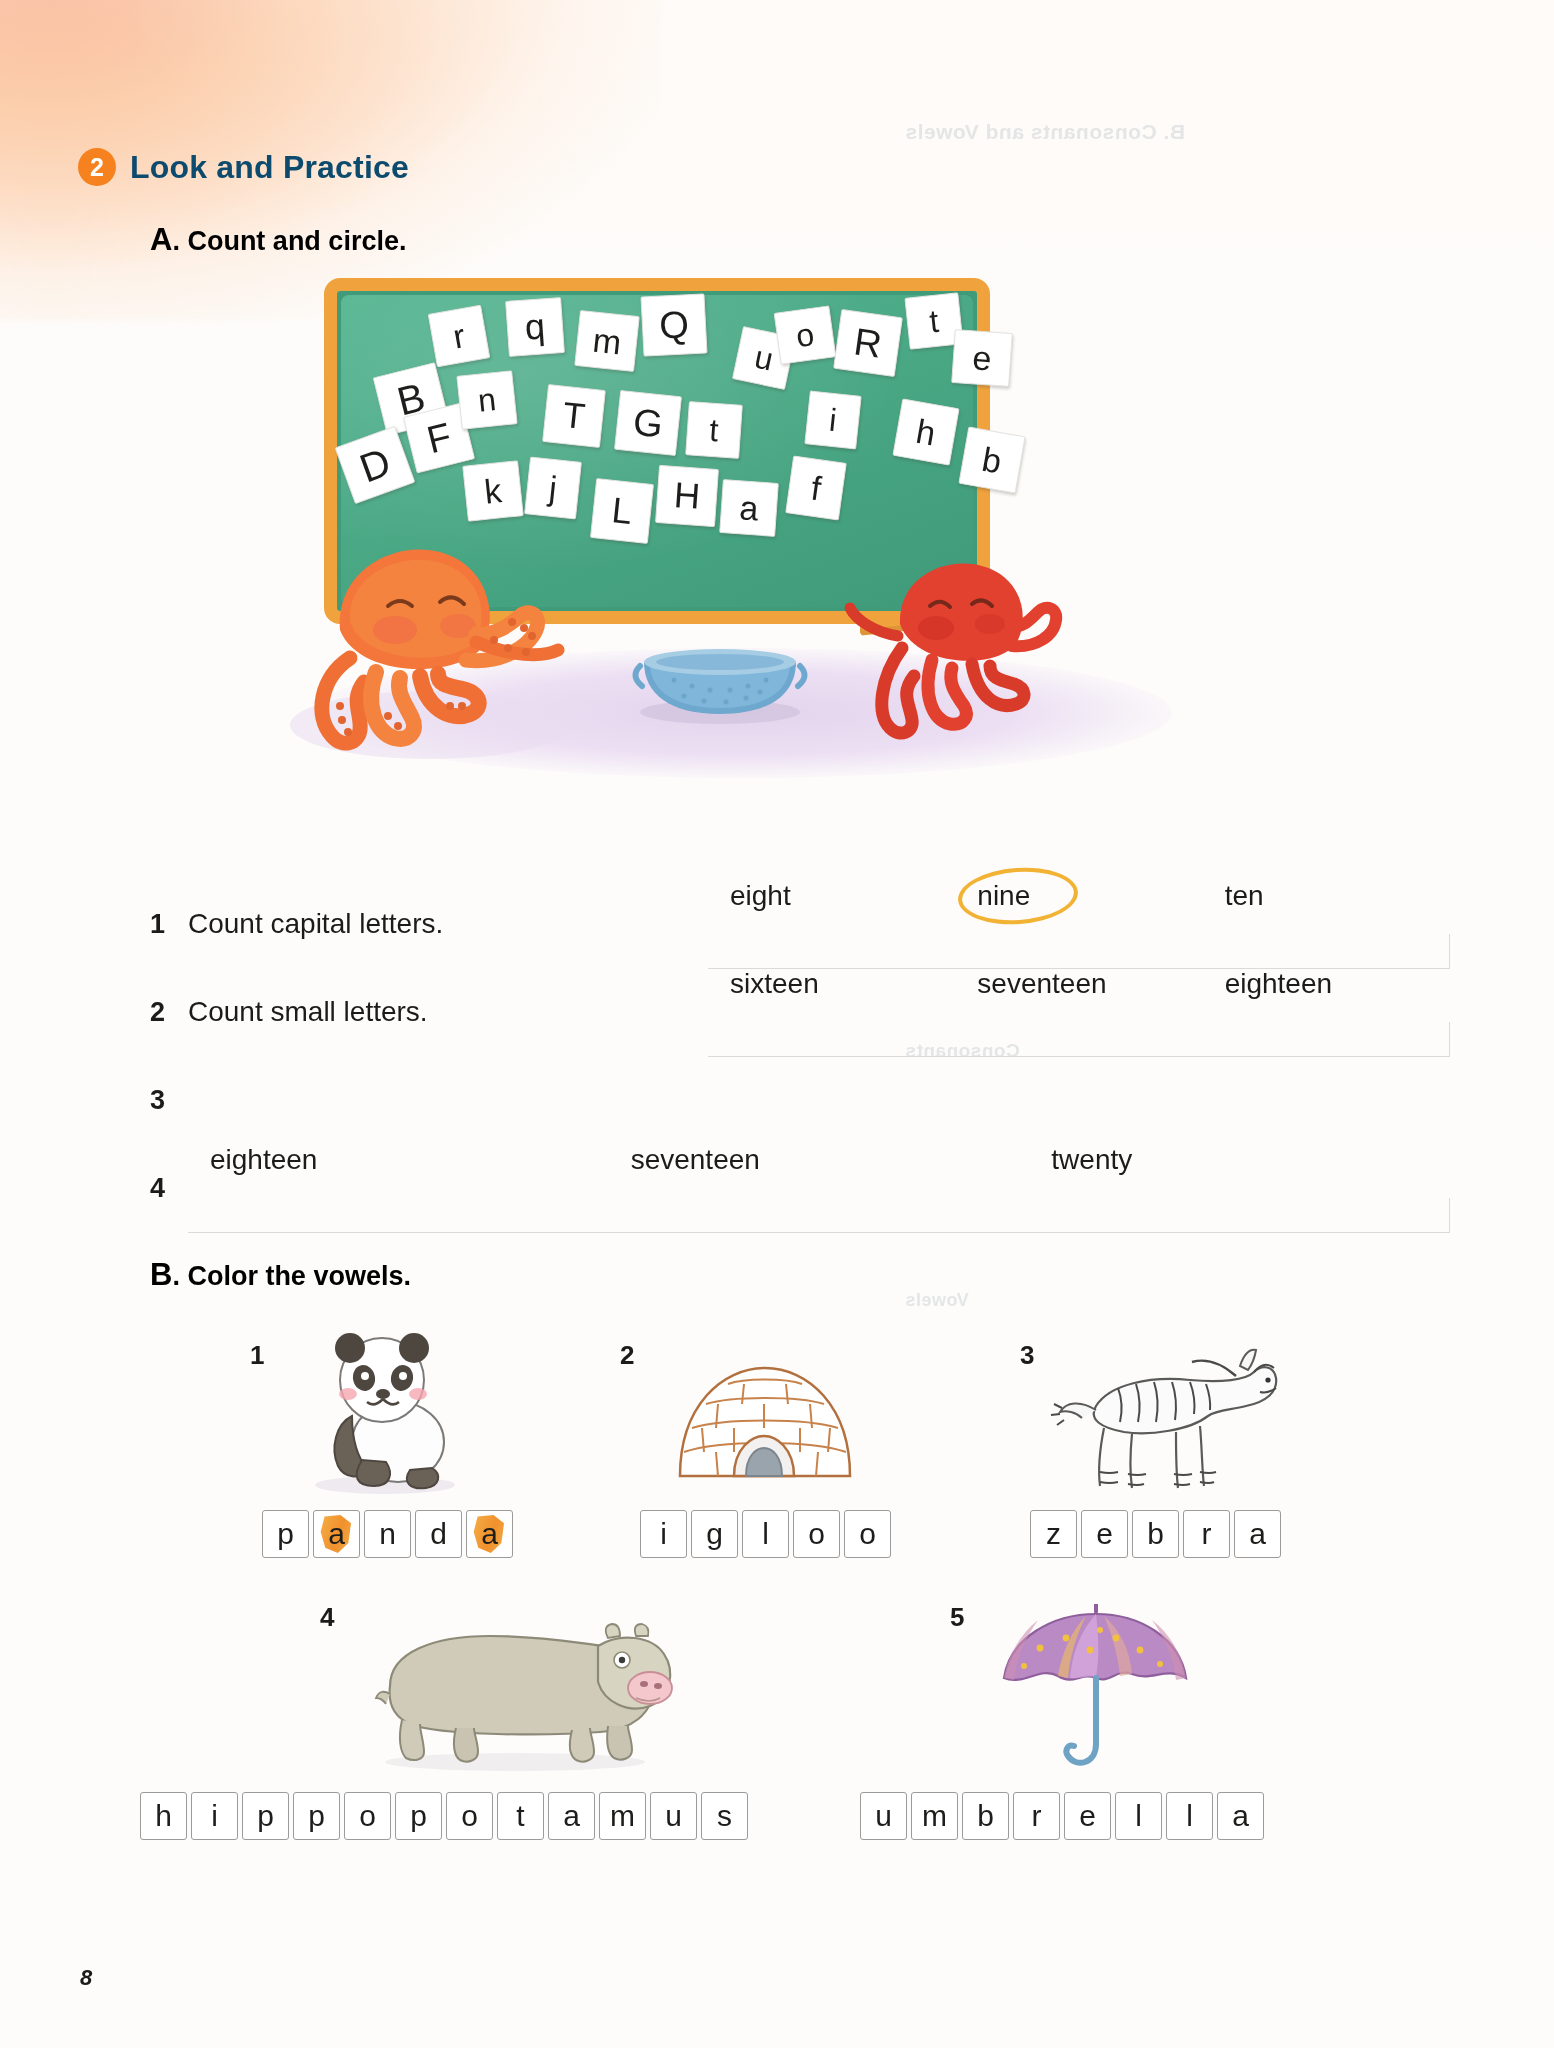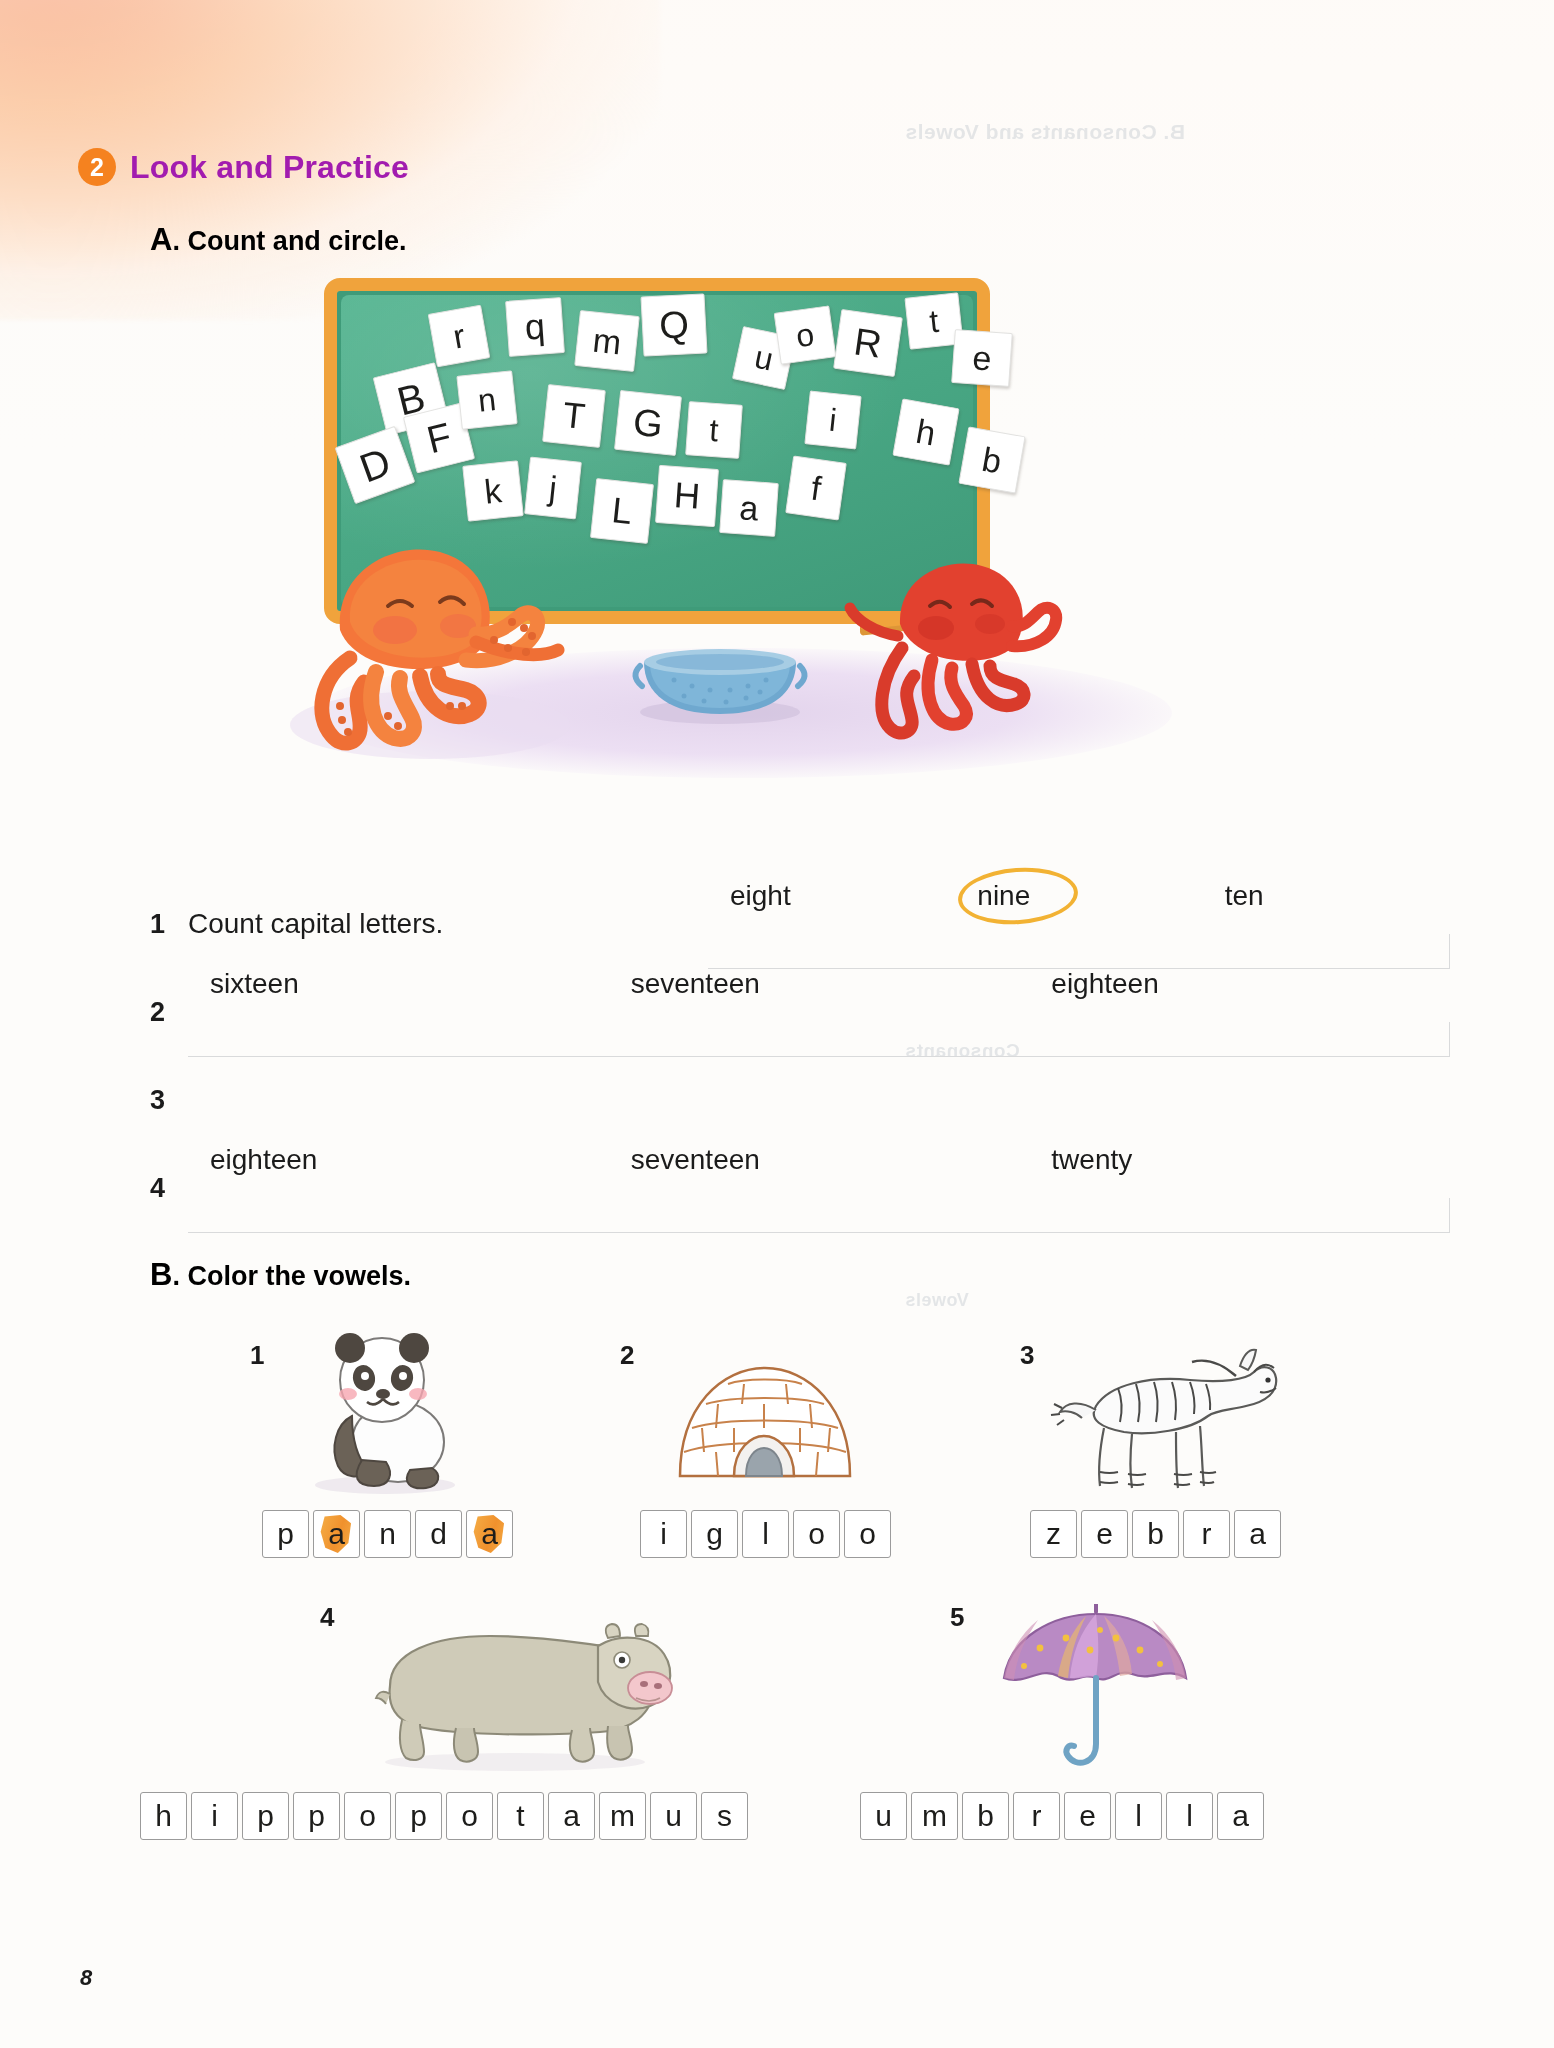--- a/index.html
+++ b/index.html
@@ -65,21 +65,21 @@
     background: #f5821f;
     color: #ffffff;
     font-size: 25px;
     font-weight: bold;
     display: flex;
     align-items: center;
     justify-content: center;
     line-height: 1;
   }
   .sec-title {
-    color: #a21caf;
+    color: #0c4a6e;
     font-size: 32px;
     font-weight: bold;
     letter-spacing: 0.2px;
   }
 
   .task-label {
     position: absolute;
     font-size: 27px;
     font-weight: bold;
     color: #000000;
@@ -414,20 +414,21 @@
         <div class="qnum">1</div>
         <div class="qtext">Count capital letters.</div>
         <div class="opts">
           <div class="opt">eight</div>
           <div class="opt">nine<span class="circle-mark"></span></div>
           <div class="opt">ten</div>
         </div>
       </div>
       <div class="qrow">
         <div class="qnum">2</div>
+        <div class="qtext">Count small letters.</div>
         <div class="opts">
           <div class="opt">sixteen</div>
           <div class="opt">seventeen</div>
           <div class="opt">eighteen</div>
         </div>
       </div>
       <div class="qrow">
         <div class="qnum">3</div>
       </div>
       <div class="qrow">

